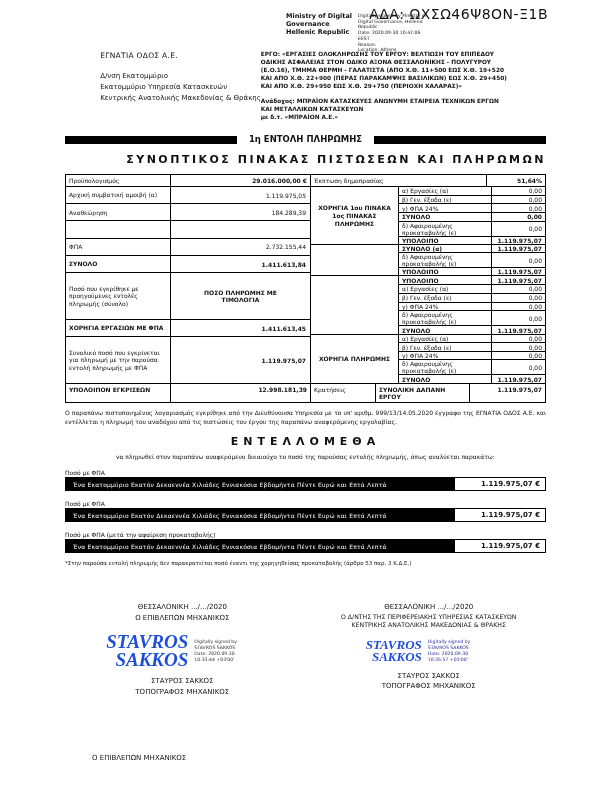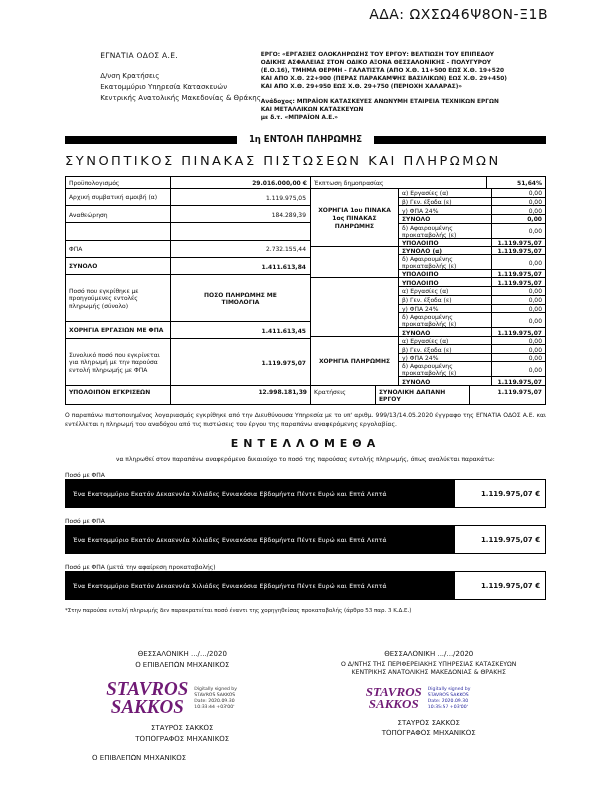--- a/index.html
+++ b/index.html
@@ -22,21 +22,21 @@
   .agency{font-size:7px;line-height:1.6;}
   .agency-name{font-size:7.5px;margin-bottom:9px;letter-spacing:0.3px;}
   .project{width:250px;font-size:5.8px;line-height:1.4;}
   .project-title{font-weight:bold;}
   .contractor{margin-top:6px;font-weight:bold;}
 
   .band{display:flex;align-items:flex-end;margin-top:11px;height:12px;}
   .band-black{flex:1;height:8px;background:#000;}
   .band-text{padding:0 12px;font-size:8.5px;font-weight:bold;white-space:nowrap;}
 
-  .subtitle{text-align:left;font-size:13px;letter-spacing:2.5px;margin-top:9px;}
+  .subtitle{text-align:right;font-size:11px;letter-spacing:2.5px;margin-top:9px;font-weight:bold;}
 
   .main-table{border:1.5px solid #000;margin-top:8px;font-size:6px;}
   .mt-header{display:grid;grid-template-columns:105px 140px 1fr 58px;border-bottom:1px solid #000;}
   .mt-header>div{padding:2px 3px;border-right:1px solid #000;}
   .mt-header>div:last-child{border-right:none;}
   .mt-body{display:flex;height:196px;}
   .mt-left{width:245px;border-right:1px solid #000;display:flex;flex-direction:column;}
   .lt-row{display:flex;border-bottom:1px solid #000;flex:1;}
   .lt-row.tall{flex:2.8;}
   .lt-row:last-child{border-bottom:none;}
@@ -58,52 +58,64 @@
   .mt-footer>div{padding:2px 3px;border-right:1px solid #000;}
   .mt-footer>div:last-child{border-right:none;}
   .mt-footer .plain{font-weight:normal;}
 
   .approval{font-size:6px;margin-top:6px;line-height:1.45;text-align:justify;}
   .command{text-align:center;font-weight:bold;font-size:11px;letter-spacing:5px;margin-top:9px;}
   .command-sub{text-align:center;font-size:6px;margin-top:5px;}
 
   .amount-block{margin-top:9px;}
   .amount-label{font-size:6px;margin-bottom:1px;}
-  .amount-bar{display:flex;height:29px;}
+  .amount-bar{display:flex;height:14px;}
   .amount-words{flex:1;background:#000;color:#fff;font-size:6px;display:flex;align-items:center;padding:0 8px;letter-spacing:0.2px;}
   .amount-value{width:92px;border:1.5px solid #000;font-weight:bold;font-size:7px;display:flex;align-items:center;justify-content:flex-end;padding:0 5px;}
 
   .footnote{font-size:5.5px;margin-top:7px;}
 
   .sig-row{display:flex;justify-content:space-between;margin-top:36px;padding:0 8px;}
   .sig-col{width:47%;text-align:center;font-size:7px;line-height:1.55;}
   .sig-role2{font-size:6.2px;line-height:1.35;}
   .stamp{display:flex;align-items:center;justify-content:center;gap:6px;margin:9px 0 7px;}
   .stamp-name{font-family:"Liberation Serif","DejaVu Serif",serif;font-style:italic;font-weight:bold;
-              font-size:19px;line-height:0.95;color:#701a75;text-align:center;}
+              font-size:19px;line-height:0.95;color:#1d4ed8;text-align:right;}
   .stamp-name.sm{font-size:13px;}
   .stamp-details{font-size:4.6px;text-align:left;line-height:1.3;color:#333;width:64px;}
   .stamp-details.navy{color:#2b2ba0;}
 
   .page-footer{position:absolute;left:92px;bottom:30px;font-size:7px;}
 </style>
 </head>
 <body>
 
 <div class="page">
 
   <div class="ada">ΑΔΑ: ΩΧΣΩ46Ψ8ΟΝ-Ξ1Β</div>
 
+  <div class="ministry">
+    <div class="ministry-name pre">Ministry of Digital
+Governance
+Hellenic Republic</div>
+    <div class="ministry-details pre">Digitally signed by Ministry of
+Digital Governance, Hellenic
+Republic
+Date: 2020.09.30 10:47:06
+EEST
+Reason:
+Location: Athens</div>
+  </div>
 
   <div class="content">
 
     <div class="head-row">
       <div class="agency">
         <div class="agency-name">ΕΓΝΑΤΙΑ ΟΔΟΣ Α.Ε.</div>
-        <div>Δ/νση Κρατήσεις</div>
+        <div>Δ/νση Εκατομμύριο</div>
         <div>Εκατομμύριο Υπηρεσία Κατασκευών</div>
         <div>Κεντρικής Ανατολικής Μακεδονίας &amp; Θράκης</div>
       </div>
       <div class="project">
         <div class="project-title">
           <span class="b">ΕΡΓΟ:</span>
           <span>«ΕΡΓΑΣΙΕΣ ΟΛΟΚΛΗΡΩΣΗΣ ΤΟΥ ΕΡΓΟΥ: ΒΕΛΤΙΩΣΗ ΤΟΥ ΕΠΙΠΕΔΟΥ ΟΔΙΚΗΣ ΑΣΦΑΛΕΙΑΣ ΣΤΟΝ ΟΔΙΚΟ ΑΞΟΝΑ ΘΕΣΣΑΛΟΝΙΚΗΣ - ΠΟΛΥΓΥΡΟΥ (Ε.Ο.16), ΤΜΗΜΑ ΘΕΡΜΗ - ΓΑΛΑΤΙΣΤΑ (ΑΠΟ Χ.Θ. 11+500 ΕΩΣ Χ.Θ. 19+520 ΚΑΙ ΑΠΟ Χ.Θ. 22+900 (ΠΕΡΑΣ ΠΑΡΑΚΑΜΨΗΣ ΒΑΣΙΛΙΚΩΝ) ΕΩΣ Χ.Θ. 29+450) ΚΑΙ ΑΠΟ Χ.Θ. 29+950 ΕΩΣ Χ.Θ. 29+750 (ΠΕΡΙΟΧΗ ΧΑΛΑΡΑΣ)»</span>
         </div>
         <div class="contractor">
           <span>Ανάδοχος:</span>

